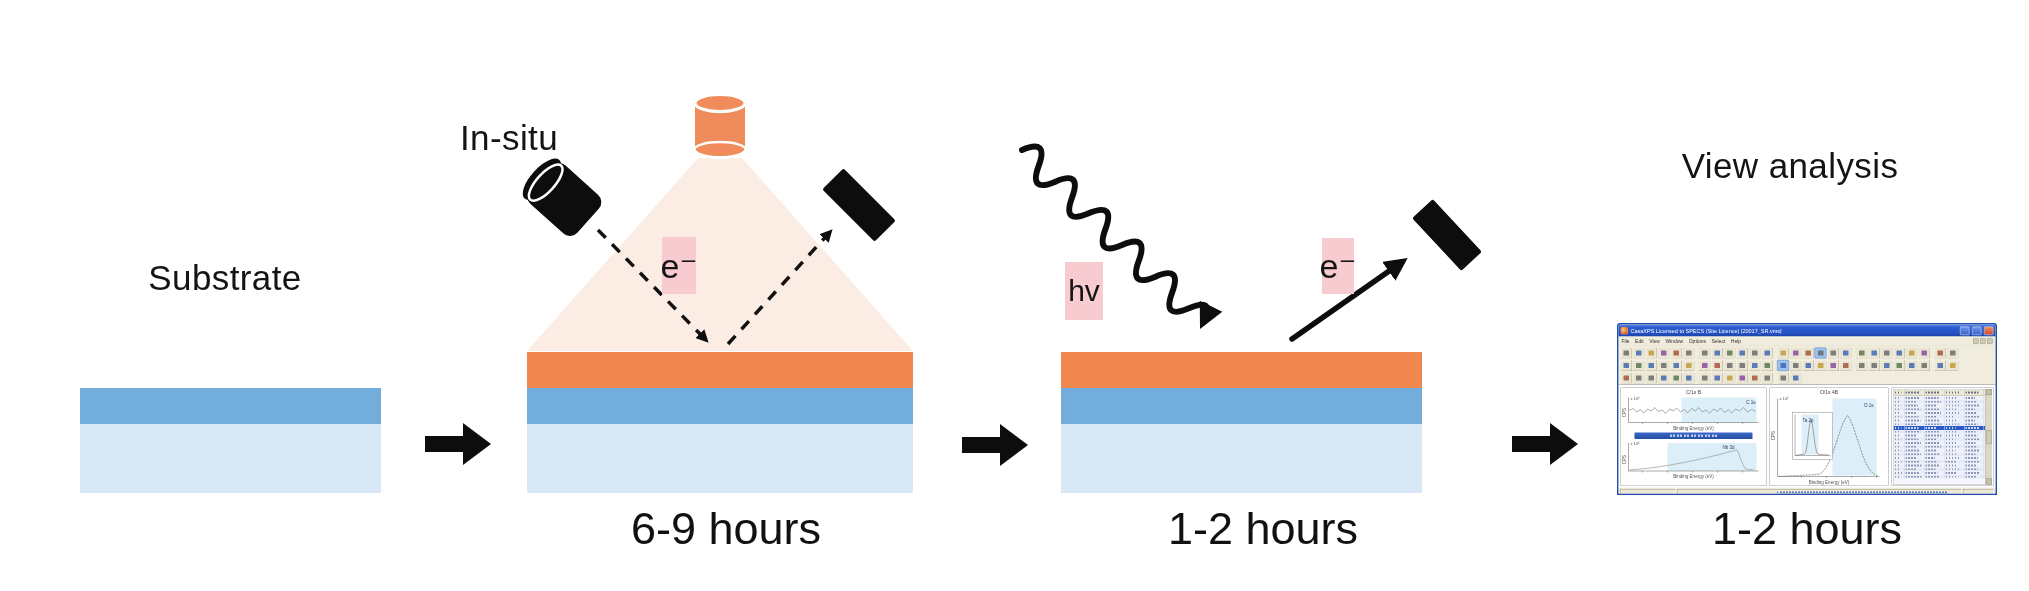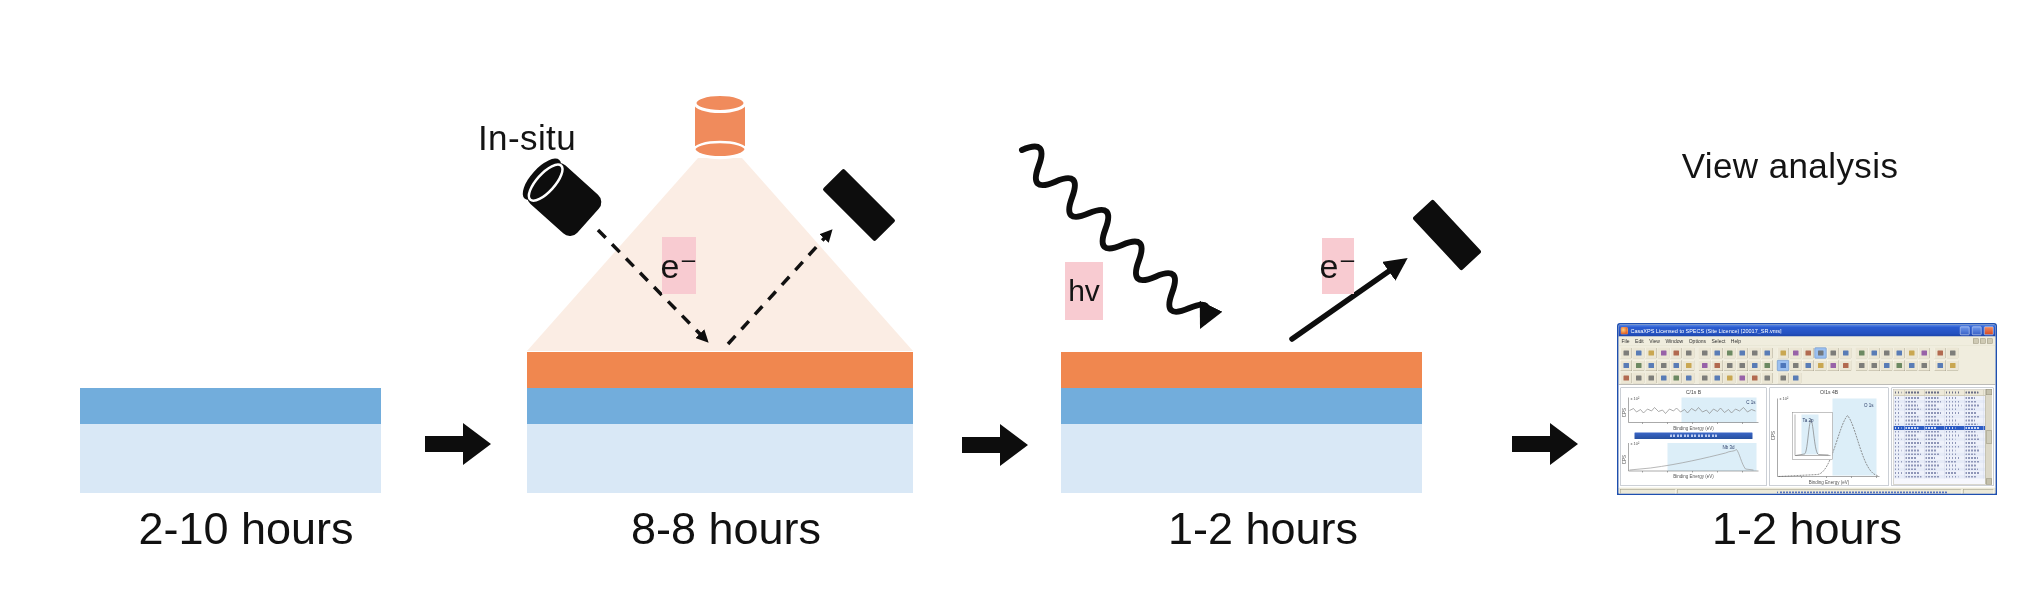--- a/index.html
+++ b/index.html
@@ -94,32 +94,32 @@
   .st-seg.s3{width:60px;}
   .st-seg.s2 .tmimic{position:absolute;left:35%;top:4px;width:60%;height:4px;
         background:repeating-linear-gradient(90deg,#5a76c0 0 3px,transparent 3px 6px);}
 </style>
 </head>
 <body>
 
 <div class="canvas">
 
   <div class="step-title" style="left:60px;top:256px;width:330px;">
+    <div>Substrate</div>
   </div>
   <div class="stack" style="left:80px;top:388px;width:301px;height:105px;">
     <div class="layer blue" style="top:0;height:36px;"></div>
     <div class="layer lightblue" style="top:36px;height:69px;"></div>
   </div>
-  <div class="duration" style="left:96px;top:503px;width:300px;">2-10 hours</div>
 
   <svg class="step-arrow" style="left:425px;top:423px;" viewBox="0 0 66 42">
     <polygon points="0,13 38,13 38,0 66,21 38,42 38,29 0,29" fill="#0d0d0d"></polygon>
   </svg>
 
-  <div class="step-title" style="left:442px;top:116px;width:170px;">In-situ</div>
+  <div class="step-title" style="left:424px;top:116px;width:170px;">In-situ</div>
 
   <svg class="abs" style="left:430px;top:60px;" width="530" height="300" viewBox="430 60 530 300">
     <defs>
       <marker id="ahSmall" viewBox="0 0 10 10" refX="7" refY="5" markerWidth="3.6" markerHeight="3.6" orient="auto">
         <path d="M0,0 L10,5 L0,10 z" fill="#0d0d0d"></path>
       </marker>
     </defs>
 
     <polygon points="698,158 742,158 913,351 527,351" fill="#FBEDE4"></polygon>
 
@@ -142,21 +142,21 @@
     <rect x="822" y="190" width="74" height="30" rx="2" transform="rotate(45 859 205)" fill="#0d0d0d"></rect>
   </svg>
 
   <div class="pink-tag elabel" style="left:662px;top:237px;width:34px;height:57px;">e⁻</div>
 
   <div class="stack" style="left:527px;top:352px;width:386px;height:141px;">
     <div class="layer orange" style="top:0;height:36px;"></div>
     <div class="layer blue" style="top:36px;height:36px;"></div>
     <div class="layer lightblue" style="top:72px;height:69px;"></div>
   </div>
-  <div class="duration" style="left:576px;top:503px;width:300px;">8-8 hours</div>
+  <div class="duration" style="left:576px;top:503px;width:300px;">6-9 hours</div>
 
   <svg class="step-arrow" style="left:962px;top:424px;" viewBox="0 0 66 42">
     <polygon points="0,13 38,13 38,0 66,21 38,42 38,29 0,29" fill="#0d0d0d"></polygon>
   </svg>
 
 
   <svg class="abs" style="left:1000px;top:95px;" width="500" height="265" viewBox="1000 95 500 265">
     <defs>
       <marker id="ahBig" viewBox="0 0 10 10" refX="7" refY="5" markerWidth="4.2" markerHeight="4.2" orient="auto">
         <path d="M0,0 L10,5 L0,10 z" fill="#0d0d0d"></path>

